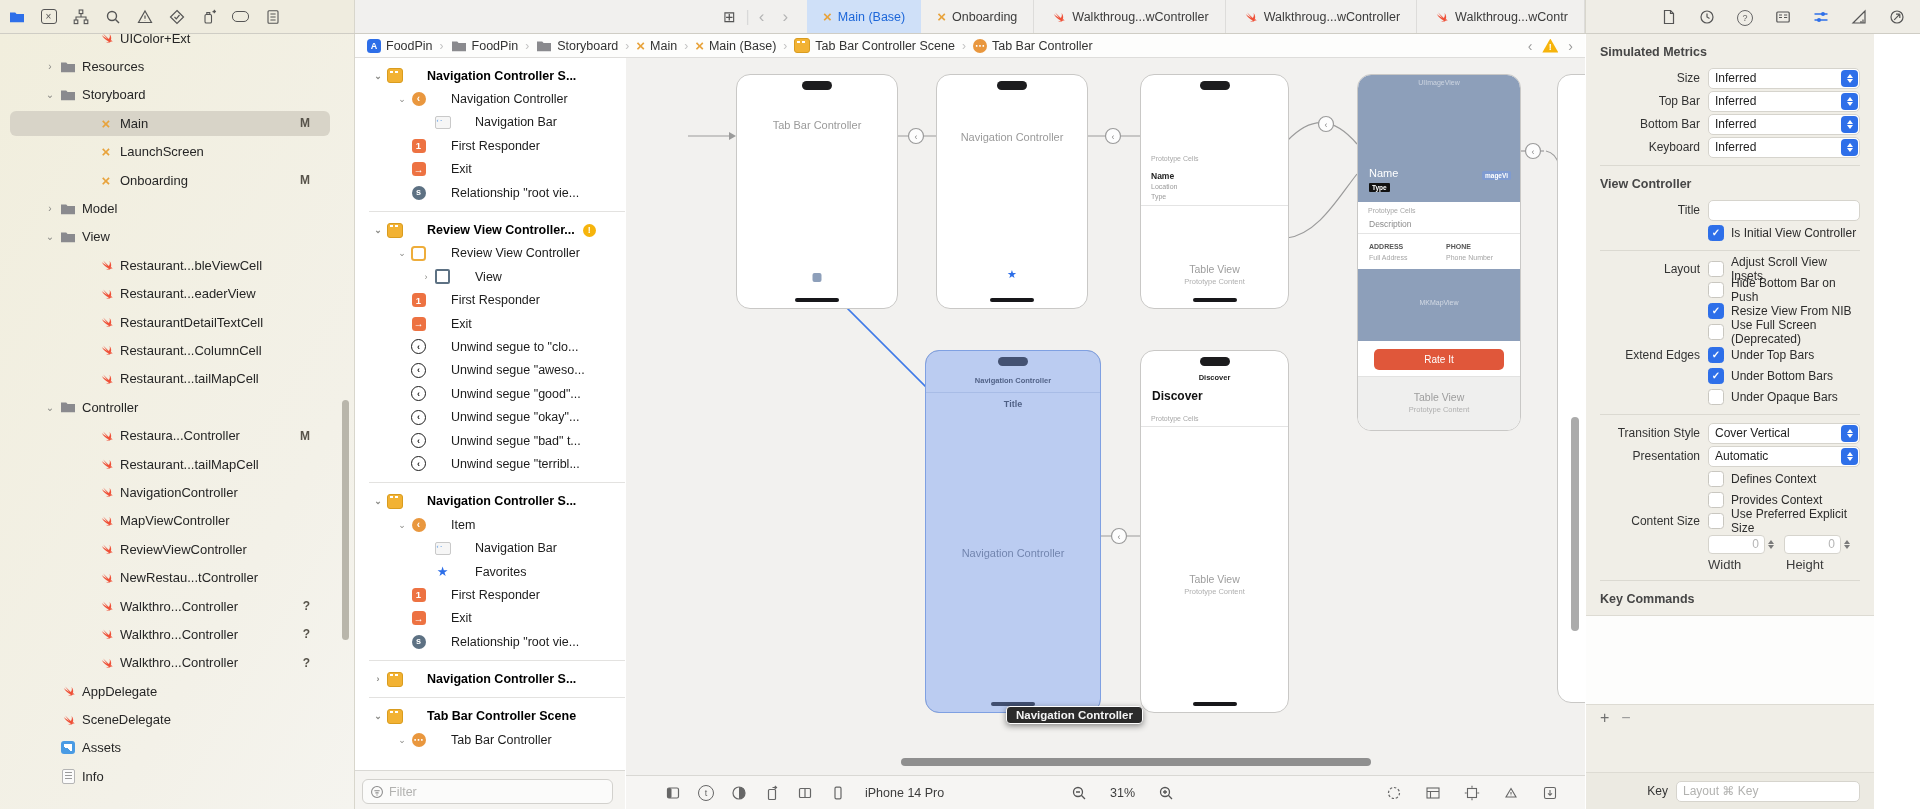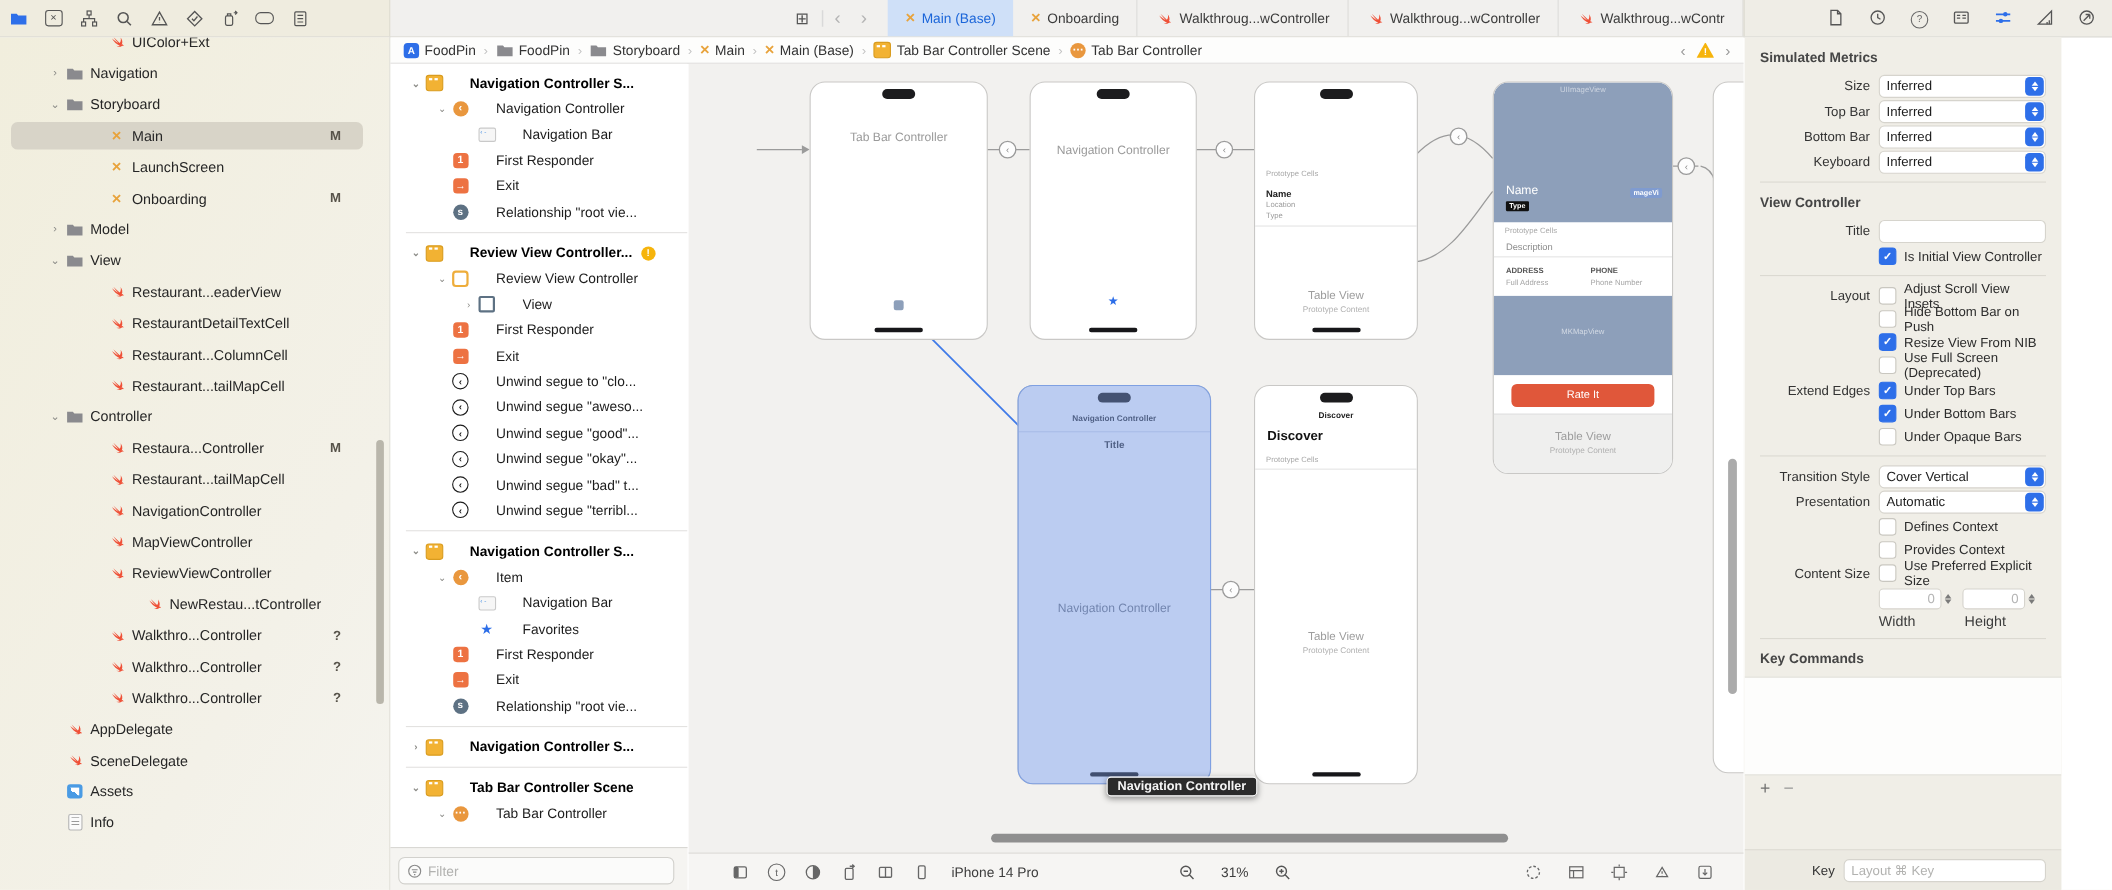--- a/index.html
+++ b/index.html
@@ -273,21 +273,21 @@
           </span>
           <span class="lbl">UIColor+Ext</span>
         </div>
         <div class="nrow" style="padding-left: 42px;">
           <span class="chev">›</span>
           <span class="icw">
             <svg class="i16" viewBox="0 0 16 16">
               <path d="M1 3.4h5.2l1.4 1.6H15v8.2H1z" fill="#8a8a8e"></path>
             </svg>
           </span>
-          <span class="lbl">Navigation</span>
+          <span class="lbl">Resources</span>
         </div>
         <div class="nrow" style="padding-left: 42px;">
           <span class="chev">⌄</span>
           <span class="icw">
             <svg class="i16" viewBox="0 0 16 16">
               <path d="M1 3.4h5.2l1.4 1.6H15v8.2H1z" fill="#8a8a8e"></path>
             </svg>
           </span>
           <span class="lbl">Storyboard</span>
         </div>
@@ -333,20 +333,29 @@
           </span>
           <span class="lbl">View</span>
         </div>
         <div class="nrow" style="padding-left: 80px;">
           <span class="chev"></span>
           <span class="icw">
             <svg class="i16" viewBox="0 0 16 16">
               <path fill="#ef5138" d="M12.6 10.6c1.2-2.2.5-4.8-1-6.6.6 1.9.2 3.9-.8 5C9 7.4 6.9 5.4 5 3.6c1.5 2.2 3.3 4.2 4.7 5.6C7.9 8.2 5.6 6.7 3.8 5c1.6 3 4.5 5.5 7.1 6.6-1 .5-2.4.4-3.5-.2 1.7 1.3 4 1.6 5 .6.5-.6 1.6-.6 2.2-.1-.3-.9-.9-1.3-1.4-1.6z"></path>
             </svg>
           </span>
+          <span class="lbl">Restaurant...bleViewCell</span>
+        </div>
+        <div class="nrow" style="padding-left: 80px;">
+          <span class="chev"></span>
+          <span class="icw">
+            <svg class="i16" viewBox="0 0 16 16">
+              <path fill="#ef5138" d="M12.6 10.6c1.2-2.2.5-4.8-1-6.6.6 1.9.2 3.9-.8 5C9 7.4 6.9 5.4 5 3.6c1.5 2.2 3.3 4.2 4.7 5.6C7.9 8.2 5.6 6.7 3.8 5c1.6 3 4.5 5.5 7.1 6.6-1 .5-2.4.4-3.5-.2 1.7 1.3 4 1.6 5 .6.5-.6 1.6-.6 2.2-.1-.3-.9-.9-1.3-1.4-1.6z"></path>
+            </svg>
+          </span>
           <span class="lbl">Restaurant...eaderView</span>
         </div>
         <div class="nrow" style="padding-left: 80px;">
           <span class="chev"></span>
           <span class="icw">
             <svg class="i16" viewBox="0 0 16 16">
               <path fill="#ef5138" d="M12.6 10.6c1.2-2.2.5-4.8-1-6.6.6 1.9.2 3.9-.8 5C9 7.4 6.9 5.4 5 3.6c1.5 2.2 3.3 4.2 4.7 5.6C7.9 8.2 5.6 6.7 3.8 5c1.6 3 4.5 5.5 7.1 6.6-1 .5-2.4.4-3.5-.2 1.7 1.3 4 1.6 5 .6.5-.6 1.6-.6 2.2-.1-.3-.9-.9-1.3-1.4-1.6z"></path>
             </svg>
           </span>
           <span class="lbl">RestaurantDetailTextCell</span>
@@ -417,21 +426,21 @@
         </div>
         <div class="nrow" style="padding-left: 80px;">
           <span class="chev"></span>
           <span class="icw">
             <svg class="i16" viewBox="0 0 16 16">
               <path fill="#ef5138" d="M12.6 10.6c1.2-2.2.5-4.8-1-6.6.6 1.9.2 3.9-.8 5C9 7.4 6.9 5.4 5 3.6c1.5 2.2 3.3 4.2 4.7 5.6C7.9 8.2 5.6 6.7 3.8 5c1.6 3 4.5 5.5 7.1 6.6-1 .5-2.4.4-3.5-.2 1.7 1.3 4 1.6 5 .6.5-.6 1.6-.6 2.2-.1-.3-.9-.9-1.3-1.4-1.6z"></path>
             </svg>
           </span>
           <span class="lbl">ReviewViewController</span>
         </div>
-        <div class="nrow" style="padding-left: 114px;">
+        <div class="nrow" style="padding-left: 80px;">
           <span class="chev"></span>
           <span class="icw">
             <svg class="i16" viewBox="0 0 16 16">
               <path fill="#ef5138" d="M12.6 10.6c1.2-2.2.5-4.8-1-6.6.6 1.9.2 3.9-.8 5C9 7.4 6.9 5.4 5 3.6c1.5 2.2 3.3 4.2 4.7 5.6C7.9 8.2 5.6 6.7 3.8 5c1.6 3 4.5 5.5 7.1 6.6-1 .5-2.4.4-3.5-.2 1.7 1.3 4 1.6 5 .6.5-.6 1.6-.6 2.2-.1-.3-.9-.9-1.3-1.4-1.6z"></path>
             </svg>
           </span>
           <span class="lbl">NewRestau...tController</span>
         </div>
         <div class="nrow" style="padding-left: 80px;">
           <span class="chev"></span>

